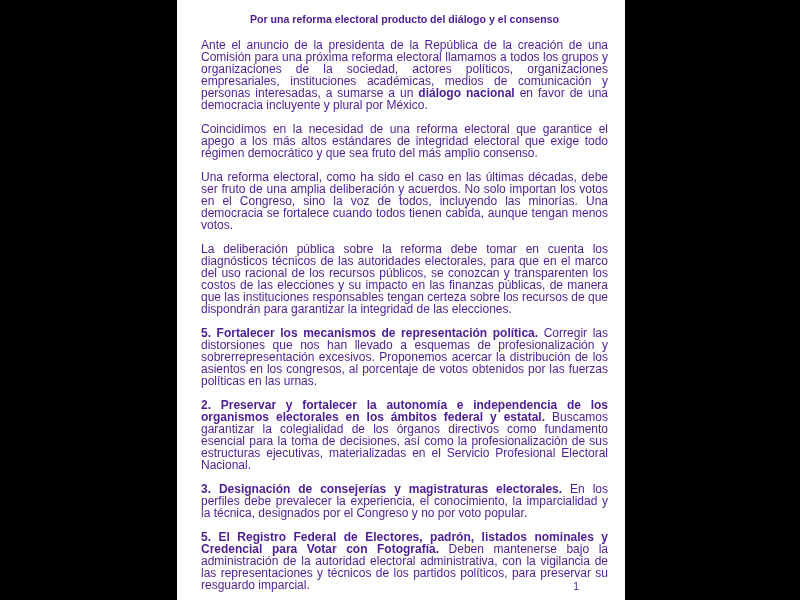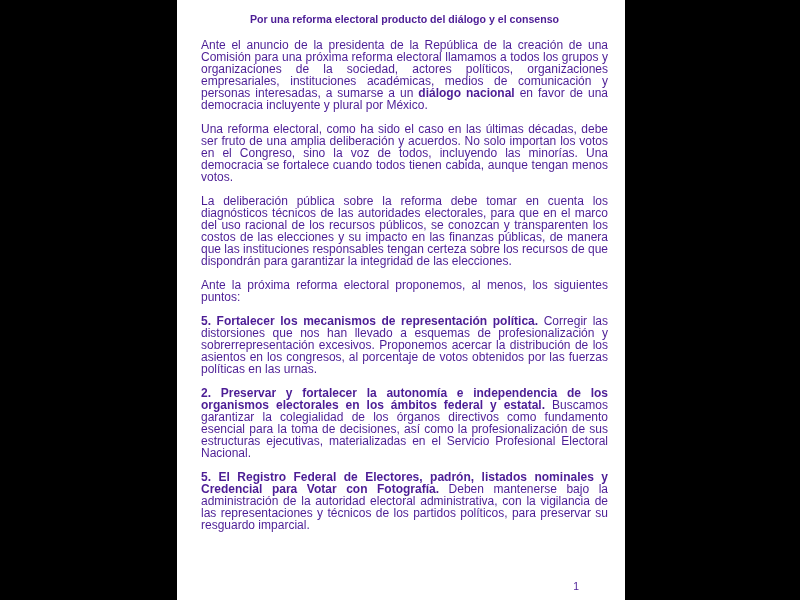--- a/index.html
+++ b/index.html
@@ -59,23 +59,24 @@
 </style>
 </head>
 <body>
 
 <div class="stage">
   <div class="paper">
     <div class="doc-content">
       <h1 class="doc-title">Por una reforma electoral producto del diálogo y el consenso</h1>
       <div>
           <p class="para"><span>Ante el anuncio de la presidenta de la República de la creación de una Comisión para una próxima reforma electoral llamamos a todos los grupos y organizaciones de la sociedad, actores políticos, organizaciones empresariales, instituciones académicas, medios de comunicación y personas interesadas, a sumarse a un </span><b>diálogo nacional</b><span> en favor de una democracia incluyente y plural por México.</span></p>
+          <p class="para"><span>Coincidimos en la necesidad de una reforma electoral que garantice el apego a los más altos estándares de integridad electoral que exige todo régimen democrático y que sea fruto del más amplio consenso.</span></p>
           <p class="para"><span>Una reforma electoral, como ha sido el caso en las últimas décadas, debe ser fruto de una amplia deliberación y acuerdos. No solo importan los votos en el Congreso, sino la voz de todos, incluyendo las minorías. Una democracia se fortalece cuando todos tienen cabida, aunque tengan menos votos.</span></p>
           <p class="para"><span>La deliberación pública sobre la reforma debe tomar en cuenta los diagnósticos técnicos de las autoridades electorales, para que en el marco del uso racional de los recursos públicos, se conozcan y transparenten los costos de las elecciones y su impacto en las finanzas públicas, de manera que las instituciones responsables tengan certeza sobre los recursos de que dispondrán para garantizar la integridad de las elecciones.</span></p>
-          <p class="para"><span>Ante la próxima reforma electoral proponemos, al menos, los siguientes puntos:</span></p>
           <p class="para"><b>5. Fortalecer los mecanismos de representación política.</b><span> Corregir las distorsiones que nos han llevado a esquemas de profesionalización y sobrerrepresentación excesivos. Proponemos acercar la distribución de los asientos en los congresos, al porcentaje de votos obtenidos por las fuerzas políticas en las urnas.</span></p>
           <p class="para"><b>2. Preservar y fortalecer la autonomía e independencia de los organismos electorales en los ámbitos federal y estatal.</b><span> Buscamos garantizar la colegialidad de los órganos directivos como fundamento esencial para la toma de decisiones, así como la profesionalización de sus estructuras ejecutivas, materializadas en el Servicio Profesional Electoral Nacional.</span></p>
+          <p class="para"><b>3. Designación de consejerías y magistraturas electorales.</b><span> En los perfiles debe prevalecer la experiencia, el conocimiento, la imparcialidad y la técnica, designados por el Congreso y no por voto popular.</span></p>
           <p class="para"><b>5. El Registro Federal de Electores, padrón, listados nominales y Credencial para Votar con Fotografía.</b><span> Deben mantenerse bajo la administración de la autoridad electoral administrativa, con la vigilancia de las representaciones y técnicos de los partidos políticos, para preservar su resguardo imparcial.</span></p>
         </div>
     </div>
     <span class="page-number">1</span>
   </div>
 </div>
 
 </body></html>

